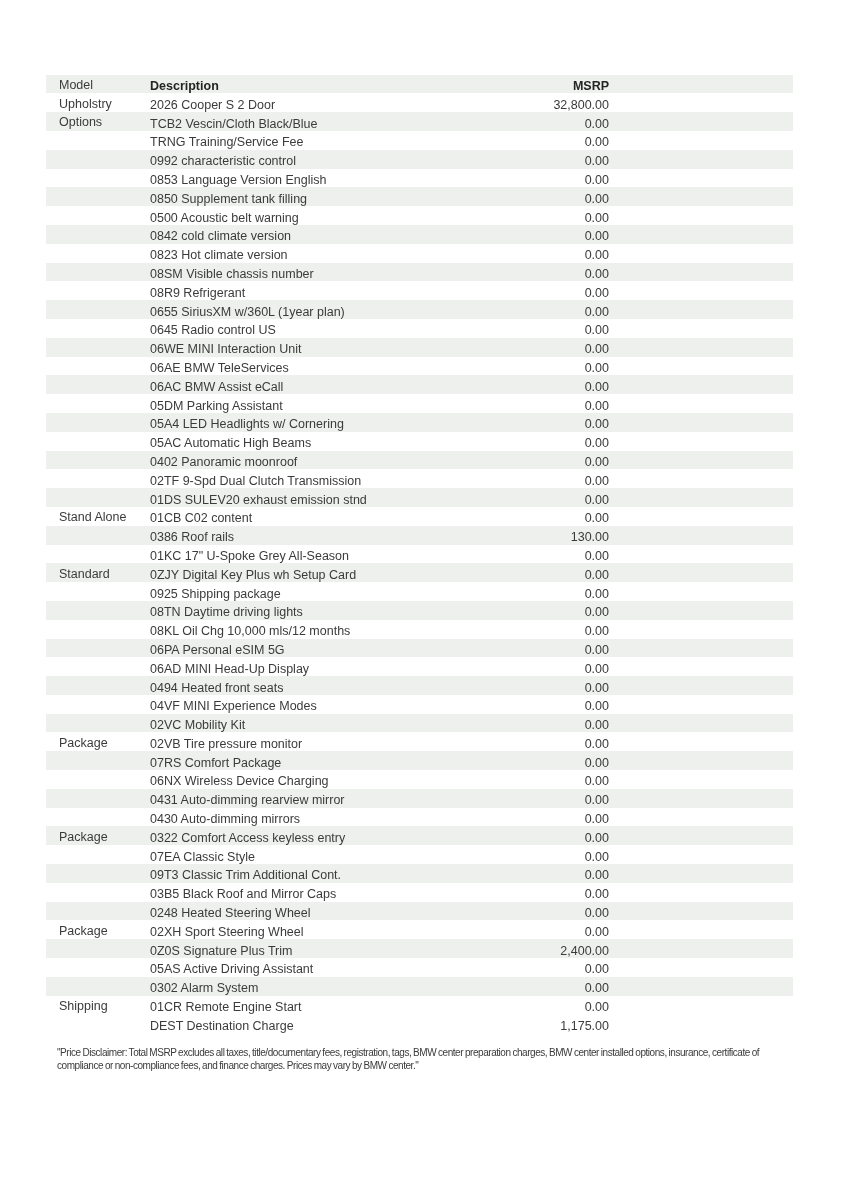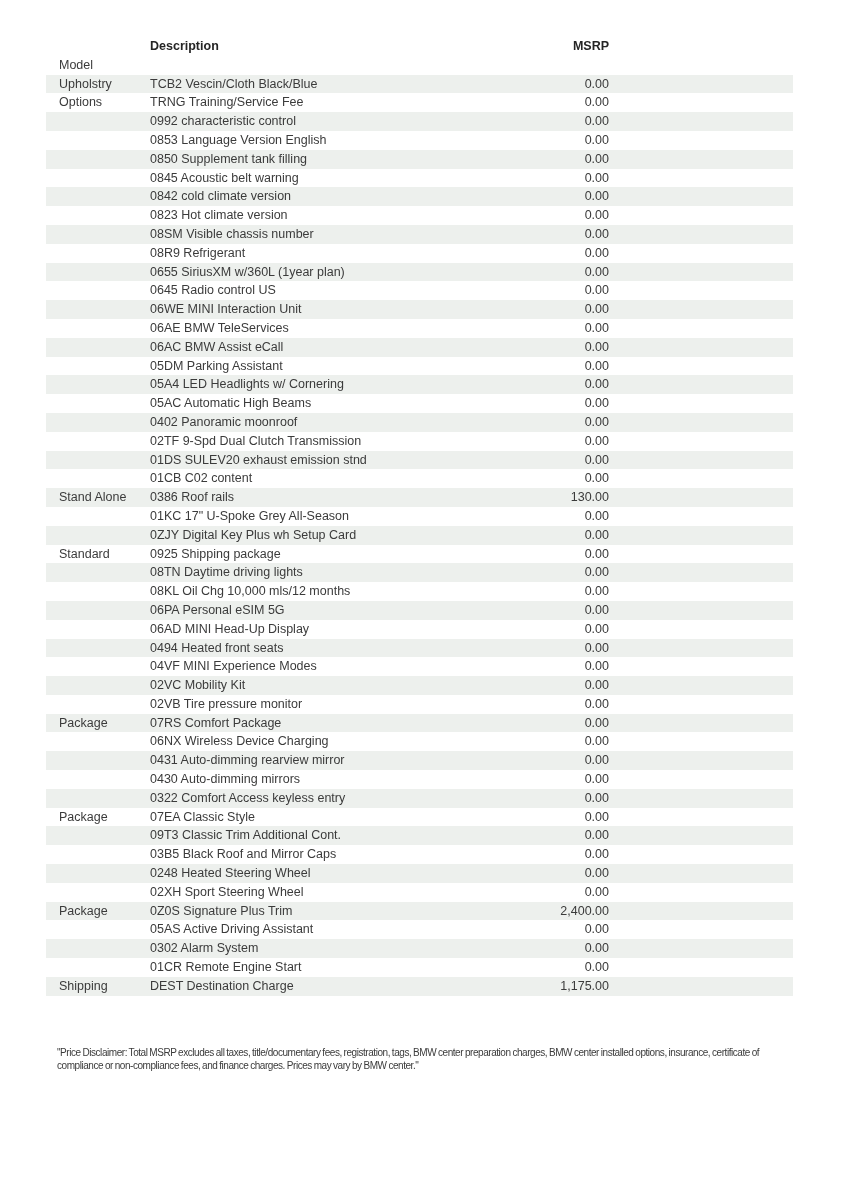--- a/index.html
+++ b/index.html
@@ -33,20 +33,21 @@
   }
   .trow .cell-label {
     padding-left: 13px;
     overflow: hidden;
   }
   .trow .mid {
     display: flex;
     justify-content: space-between;
     align-items: center;
     min-width: 0;
+    margin-top: 40px;
   }
   .header-row {
     font-weight: bold;
     color: #252525;
   }
   .rows .trow:nth-child(even) {
     background: #edf0ed;
   }
   .cell-msrp {
     text-align: right;
@@ -76,20 +77,24 @@
       <span class="mid">
         <span>Description</span>
         <span class="cell-msrp">MSRP</span>
       </span>
       <span></span>
     </div>
 
     <div class="rows">
   <div class="trow">
     <span class="cell-label">Model</span>
+    <span class="mid">
+      <span>2026 Cooper S 2 Door</span>
+      <span class="cell-msrp">32,800.00</span>
+    </span>
     <span></span>
   </div>
 
 
   <div class="trow">
     <span class="cell-label">Upholstry</span>
     <span class="mid">
       <span>TCB2 Vescin/Cloth Black/Blue</span>
       <span class="cell-msrp">0.00</span>
     </span>
@@ -128,21 +133,21 @@
     <span class="mid">
       <span>0850 Supplement tank filling</span>
       <span class="cell-msrp">0.00</span>
     </span>
     <span></span>
   </div>
 
   <div class="trow">
     <span class="cell-label"></span>
     <span class="mid">
-      <span>0845 Acoustic belt warning</span>
+      <span>0500 Acoustic belt warning</span>
       <span class="cell-msrp">0.00</span>
     </span>
     <span></span>
   </div>
 
   <div class="trow">
     <span class="cell-label"></span>
     <span class="mid">
       <span>0842 cold climate version</span>
       <span class="cell-msrp">0.00</span>

